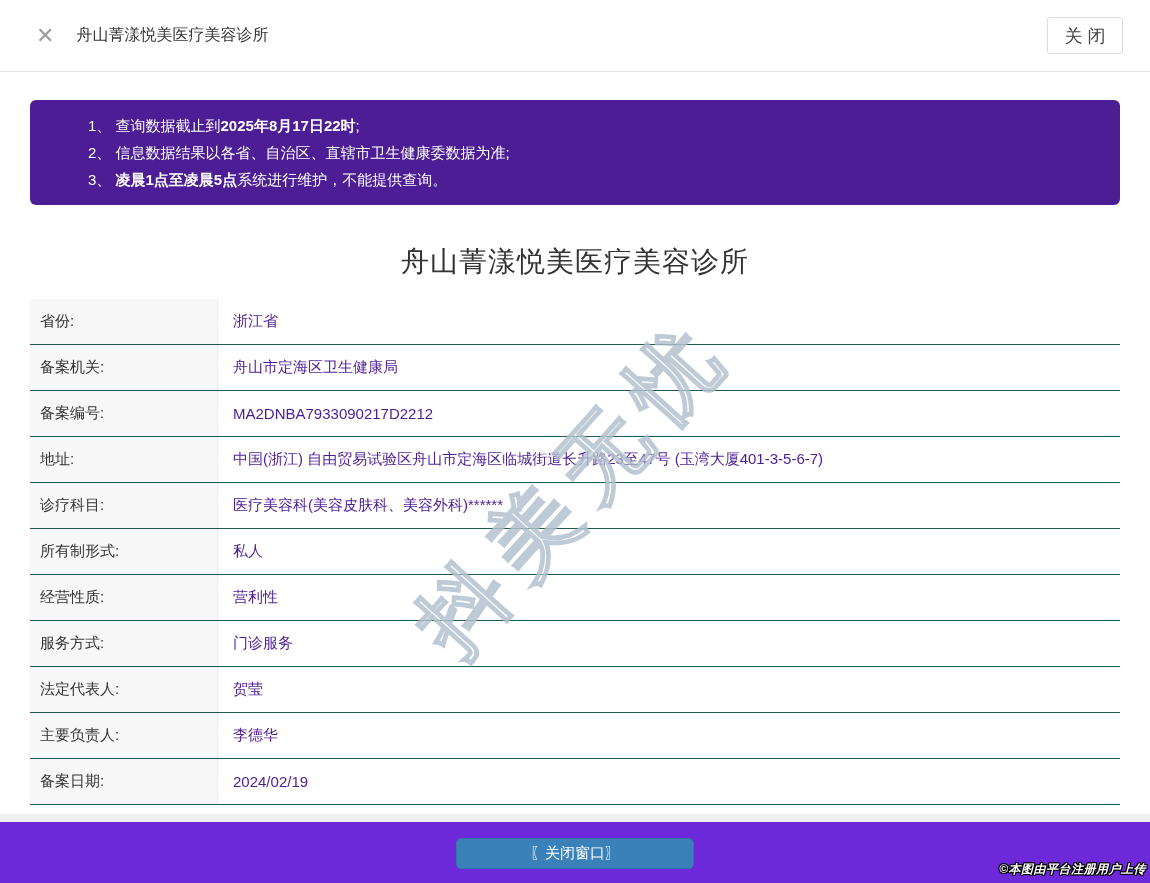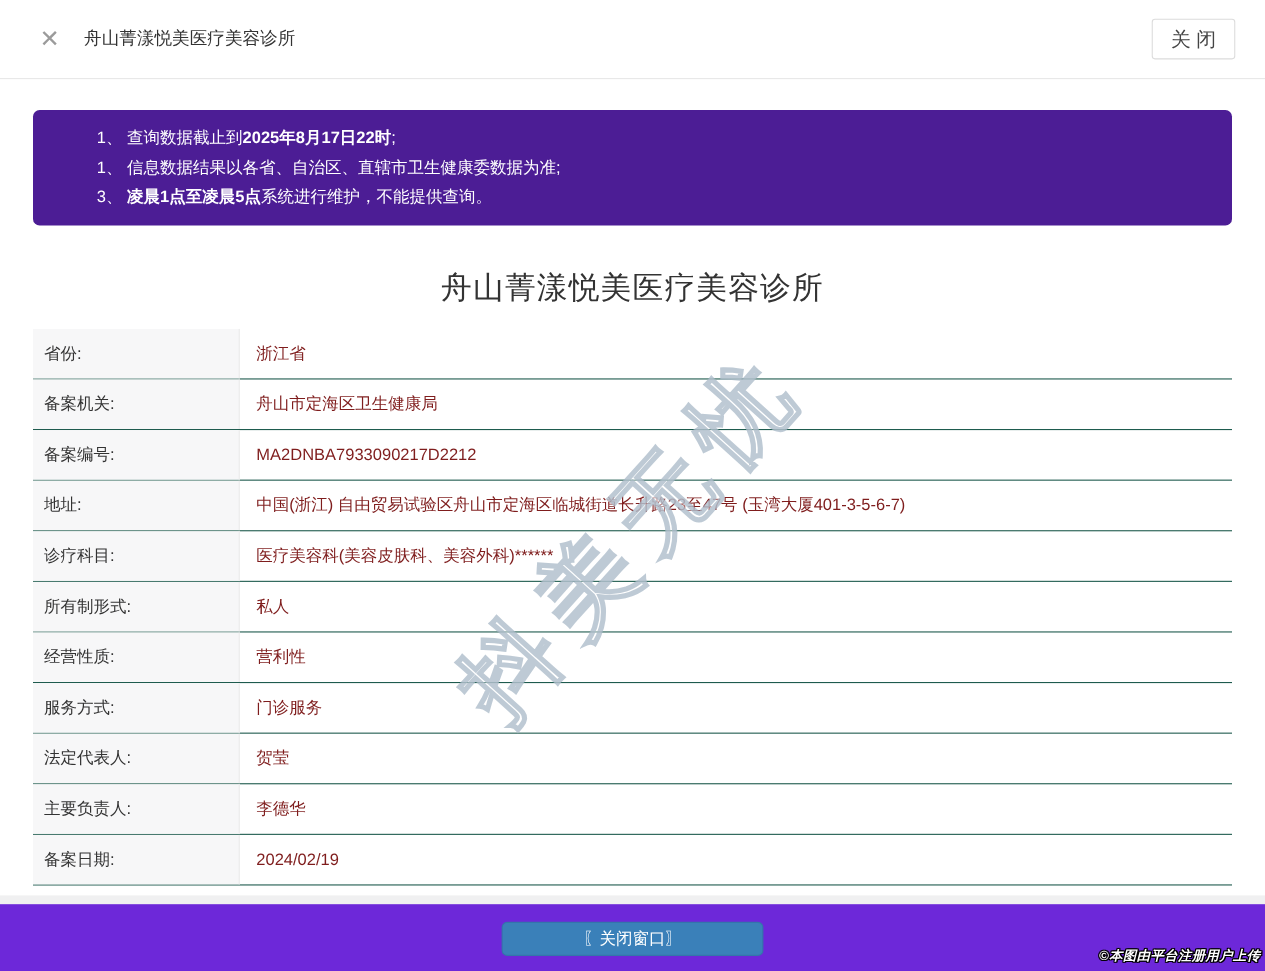--- a/index.html
+++ b/index.html
@@ -37,21 +37,21 @@
     position:relative; top:28px;
     margin-top:38px; text-align:center;
     font-size:28px; font-weight:500; color:#333; letter-spacing:1px;
   }
   .dtable { position:relative; top:28px; margin:18px 30px 0; font-size:15px; }
   .trow { display:flex; height:46px; border-bottom:1px solid #1e5b4e; }
   .tlabel {
     width:188px; background:#f7f7f8; border-right:1px solid #ececec;
     display:flex; align-items:center; padding-left:10px; color:#333;
   }
-  .tvalue { flex:1; display:flex; align-items:center; padding-left:15px; color:#7f1d1d;text-align:center; }
+  .tvalue { flex:1; display:flex; align-items:center; padding-left:15px; color:#4c1d95;text-align:center; }
   
   .watermark {
     position:absolute; left:575px; top:415px; z-index:5;
     transform:translate(-50%,-50%) rotate(-48deg);
     font-size:86px; font-weight:700; letter-spacing:18px; white-space:nowrap;
     color:rgba(255,255,255,0.38);
     -webkit-text-stroke:2px rgba(168,184,199,0.75);
     pointer-events:none; user-select:none;
   }
   
@@ -77,21 +77,21 @@
 <header class="hdr">
   <span class="x-icon">✕</span>
   <span class="hdr-title">舟山菁漾悦美医疗美容诊所</span>
   <button class="hdr-close">关 闭</button>
 </header>
 
 <main class="card">
   <div class="notice" id="notice-box">
   <div class="notice-line"><span class="n-pre">1、 查询数据截止到</span><b class="n-bold">2025年8月17日22时</b><span class="n-post">;</span></div>
 
-  <div class="notice-line"><span class="n-pre">1、 信息数据结果以各省、自治区、直辖市卫生健康委数据为准;</span><b class="n-bold"></b><span class="n-post"></span></div>
+  <div class="notice-line"><span class="n-pre">2、 信息数据结果以各省、自治区、直辖市卫生健康委数据为准;</span><b class="n-bold"></b><span class="n-post"></span></div>
 
   <div class="notice-line"><span class="n-pre">3、 </span><b class="n-bold">凌晨1点至凌晨5点</b><span class="n-post">系统进行维护，不能提供查询。</span></div>
 </div>
   <h1 class="facility-title">舟山菁漾悦美医疗美容诊所</h1>
   <div class="dtable" id="detail-table">
   <div class="trow">
     <div class="tlabel row-label">省份:</div>
     <div class="tvalue row-value">浙江省</div>
   </div>
 

